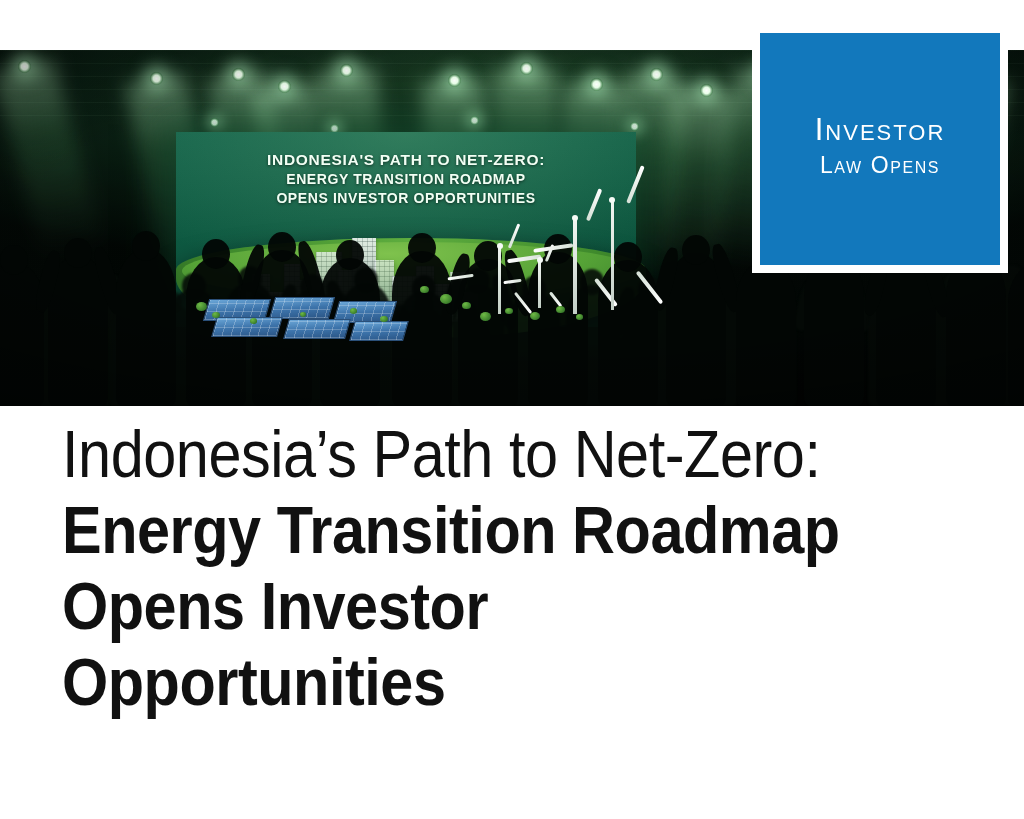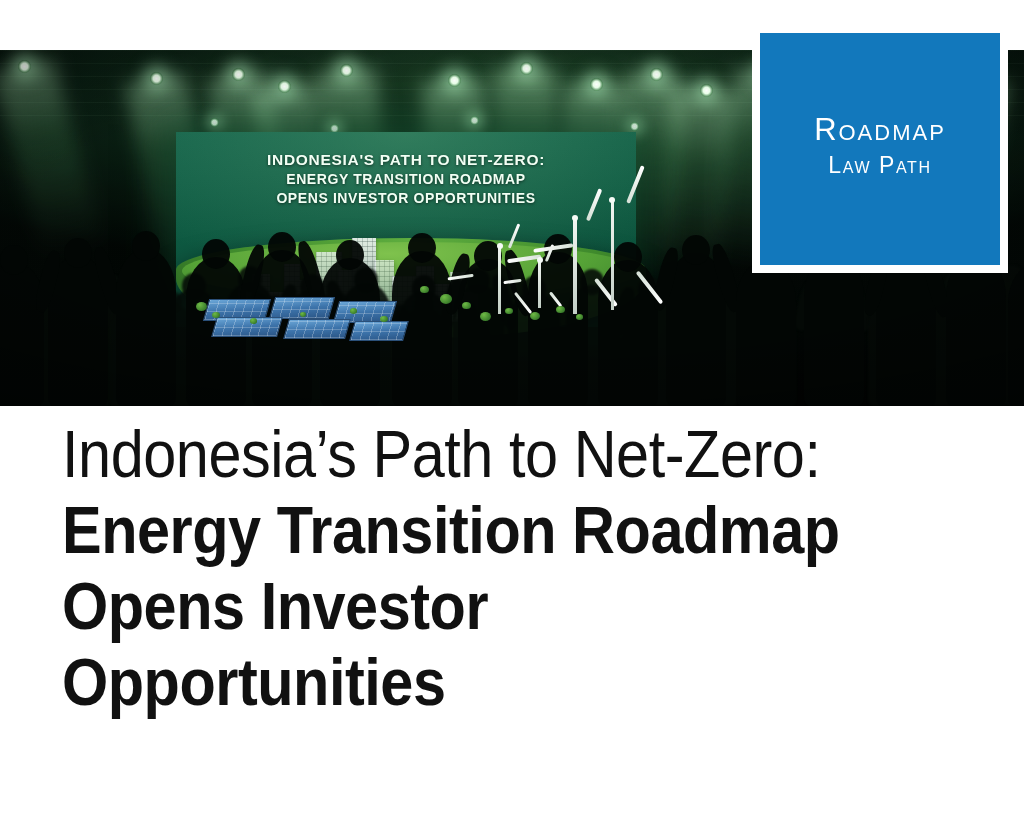--- a/index.html
+++ b/index.html
@@ -414,22 +414,22 @@
         <div class="tree" style="left: 350px; top: 258px; width: 7px; height: 5.6px;"></div>
         <div class="tree" style="left: 380px; top: 266px; width: 8px; height: 6.4px;"></div>
         <div class="tree" style="left: 556px; top: 256px; width: 9px; height: 7.2px;"></div>
         <div class="tree" style="left: 576px; top: 264px; width: 7px; height: 5.6px;"></div>
       </div>
     </div>
 
   <div class="logo-frame">
     <div class="logo-box">
       <div class="logo-text">
-        <div class="logo-l1">Roadmap</div>
-        <div class="logo-l2">Law Path</div>
+        <div class="logo-l1">Investor</div>
+        <div class="logo-l2">Law Opens</div>
       </div>
     </div>
   </div>
 
   <div class="headline">
     <span>Indonesia’s Path to Net-Zero: </span><b>Energy Transition Roadmap Opens Investor Opportunities</b>
   </div>
 
 
 </div>

